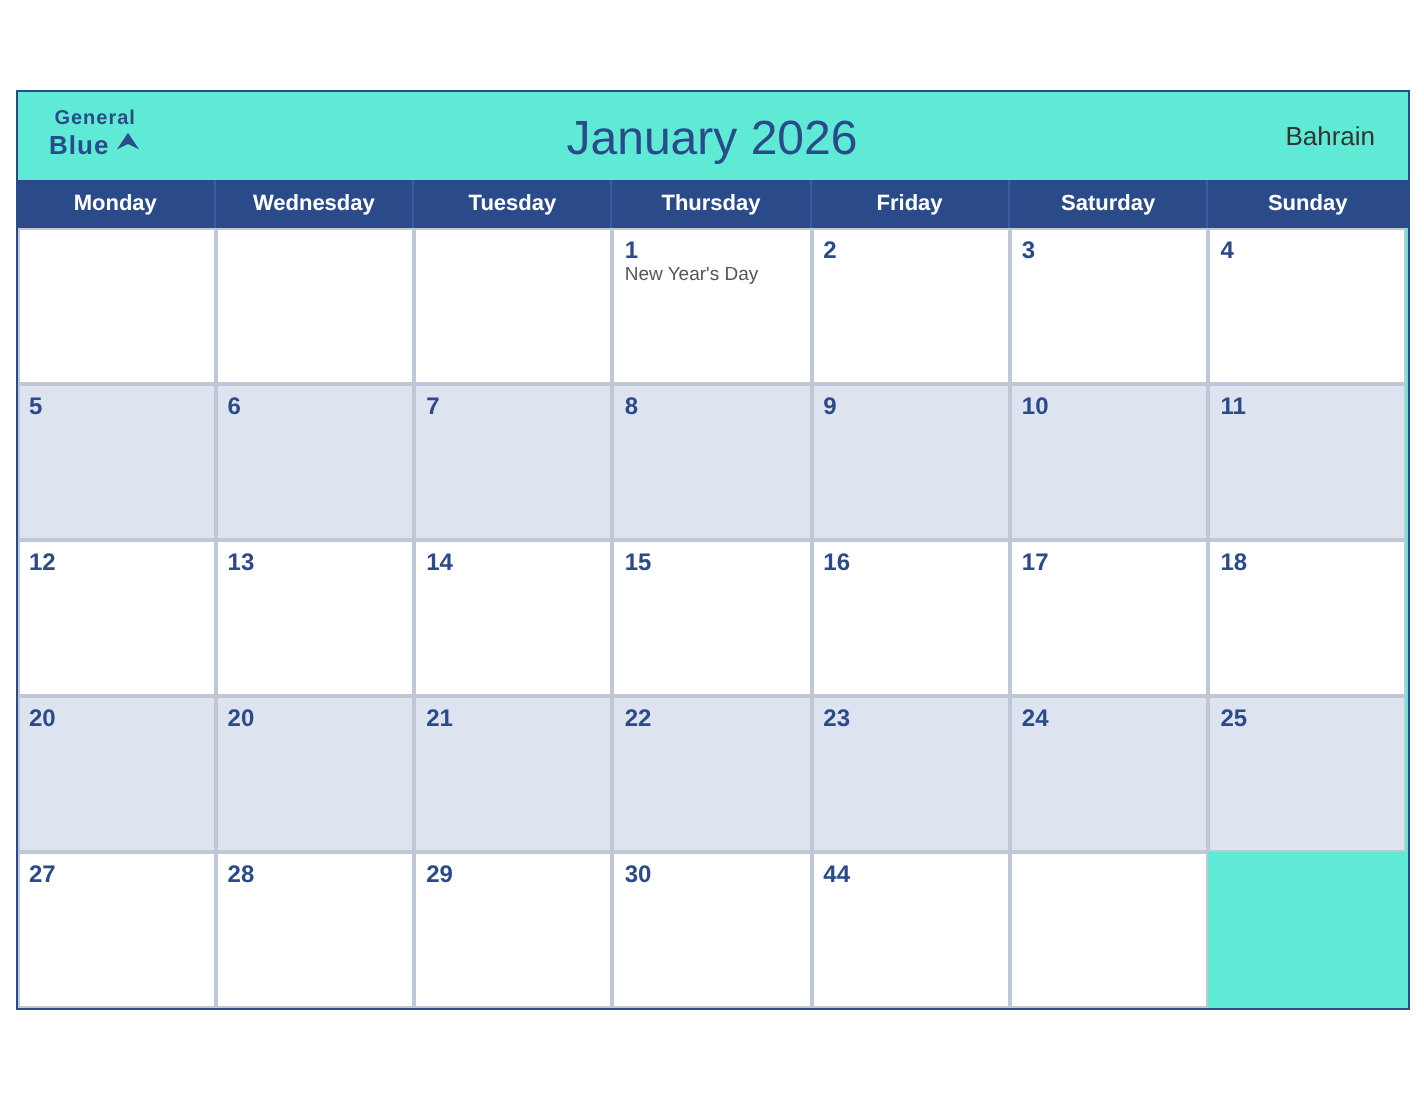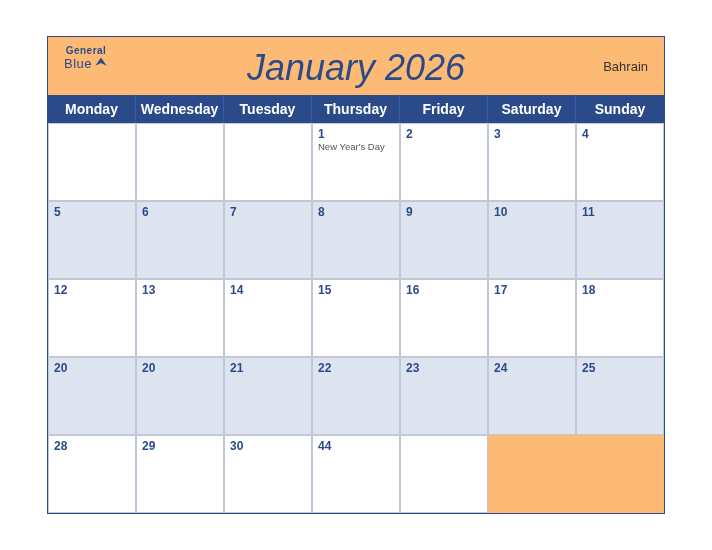--- a/index.html
+++ b/index.html
@@ -7,23 +7,23 @@
       font-family: Arial, sans-serif;
       background: #fff;
       display: flex;
       justify-content: center;
       align-items: center;
       width: 712px;
       height: 550px;
       overflow: hidden;
     }
     .calendar-wrapper {
-      width: 618px;
+      width: 697px;
       border: 1.5px solid #2a4a8a;
-      background: #fdba74;
+      background: #5eead4;
     }
     .calendar-header {
       display: flex;
       align-items: center;
       justify-content: center;
       padding: 10px 16px 6px;
       position: relative;
     }
     .logo-area {
       position: absolute;
@@ -35,55 +35,54 @@
     }
     .logo-text-general {
       font-size: 10px;
       color: #2a4a8a;
       font-weight: bold;
       letter-spacing: 0.5px;
     }
     .logo-text-blue {
       font-size: 13px;
       color: #2a4a8a;
-      font-weight: normal;
+      font-weight: bold;
       letter-spacing: 0.5px;
       display: flex;
     }
     .logo-bird {
       display: inline-block;
       width: 14px;
       height: 14px;
       margin-left: 2px;
     }
     .calendar-title {
-      font-size: 36px;
+      font-size: 24px;
       color: #2a4a8a;
       font-weight: normal;
       text-align: left;
-      font-style: italic;
     }
     .country-label {
       position: absolute;
       right: 16px;
       top: 50%;
       transform: translateY(-50%);
       font-size: 13px;
       color: #333;
     }
     .days-header {
       display: grid;
       grid-template-columns: repeat(7, 1fr);
       background: #2a4a8a;
     }
     .day-header {
       color: #fff;
       text-align: center;
       padding: 6px 4px;
-      font-size: 14px;
+      font-size: 11px;
       font-weight: bold;
       border-right: 1px solid #3a5aaa;
     }
     .day-header:last-child {
       border-right: none;
     }
     .calendar-grid {
       display: grid;
       grid-template-columns: repeat(7, 1fr);
       grid-template-rows: repeat(5, 1fr);
@@ -214,20 +213,23 @@
       <div class="calendar-cell blue-row">
         <span class="cell-number">23</span>
       </div>
       <div class="calendar-cell blue-row">
         <span class="cell-number">24</span>
       </div>
       <div class="calendar-cell blue-row">
         <span class="cell-number">25</span>
       </div>
       <div class="calendar-cell">
+        <span class="cell-number">27</span>
+      </div>
+      <div class="calendar-cell">
         <span class="cell-number">28</span>
       </div>
       <div class="calendar-cell">
         <span class="cell-number">29</span>
       </div>
       <div class="calendar-cell">
         <span class="cell-number">30</span>
       </div>
       <div class="calendar-cell">
         <span class="cell-number">44</span>

